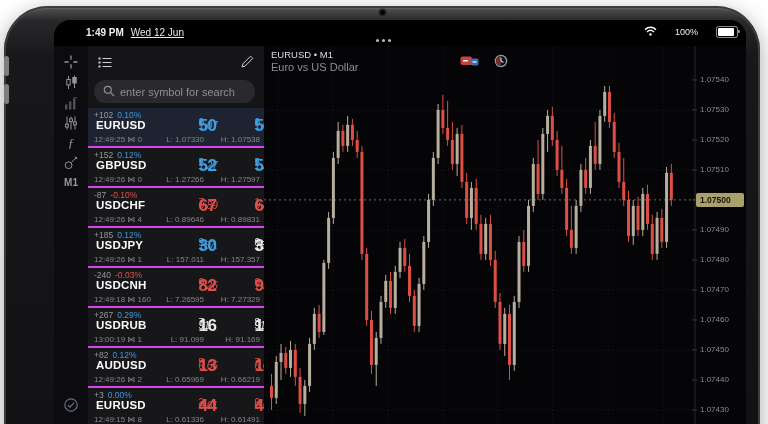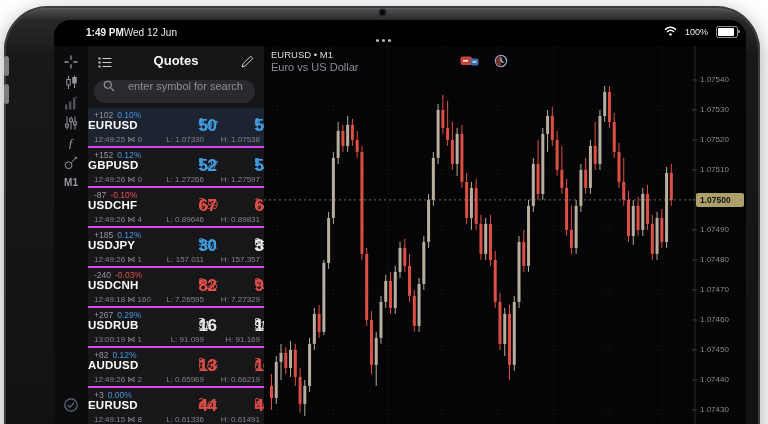--- a/index.html
+++ b/index.html
@@ -9,48 +9,48 @@
   .device{position:absolute;left:4px;top:6px;width:756px;height:470px;border-radius:44px;
           background:linear-gradient(180deg,#59595c 0,#29292c 14px,#18181a 50px,#111113 100%);
           box-shadow:inset 0 0 0 2px #3c3c3f, inset 0 2px 2px rgba(255,255,255,.30), 0 6px 22px rgba(0,0,0,.35);}
   .side-btn{position:absolute;left:0;width:5px;border-radius:3px;background:#7e7e80;}
   .camera{position:absolute;width:5px;height:5px;border-radius:50%;background:#060608;box-shadow:0 0 0 1.5px #26262a;}
   .screen{position:absolute;left:50px;top:14px;width:692px;height:456px;background:#000;
           border-radius:16px;overflow:hidden;}
   
   .sb-left{position:absolute;left:32px;top:7px;font-size:10px;color:#f0f0f0;}
   .sb-time{font-weight:bold;}
-  .sb-date{color:#e9e9e9;}
+  .sb-date{margin-left:7px;color:#e9e9e9;text-decoration:underline;}
   .sb-dots{position:absolute;left:322px;top:19px;display:flex;gap:3px;}
   .sb-dots i{width:3px;height:3px;border-radius:50%;background:#b9b9bd;}
-  .sb-right{position:absolute;right:8px;top:6px;display:flex;align-items:center;gap:8px;color:#f0f0f0;font-size:9px;}
+  .sb-right{position:absolute;right:8px;top:6px;display:flex;align-items:center;gap:18px;color:#f0f0f0;font-size:9px;}
   .battery{width:20px;height:10px;border:1px solid rgba(255,255,255,.55);border-radius:2.5px;position:relative;}
   .battery i{position:absolute;left:1px;top:1px;bottom:1px;width:16px;background:#fff;border-radius:1px;}
   .battery:after{content:"";position:absolute;right:-3px;top:2.5px;width:2px;height:3px;background:rgba(255,255,255,.55);border-radius:0 1px 1px 0;}
   
   .toolbar{position:absolute;left:0;top:26px;width:34px;height:430px;background:#0c0c0e;border-right:1px solid #1d1d21;}
   .tb-i{position:absolute;left:0;width:34px;height:16px;text-align:center;color:#95959a;cursor:pointer;}
   .tb-i svg{display:inline-block;}
   .tb-m1{font-size:10px;font-weight:bold;color:#97979c;}
   .tb-f{font-family:"Liberation Serif",serif;font-style:italic;font-size:13px;color:#97979c;line-height:14px;}
   
   .quotes{position:absolute;left:34px;top:26px;width:176px;height:430px;background:#151517;border-right:1px solid #26262a;}
   .q-title{position:absolute;left:0;right:0;top:7px;text-align:center;font-size:13px;font-weight:bold;color:#f5f5f7;}
   .q-list{position:absolute;left:10px;top:8px;}
   .q-edit{position:absolute;right:10px;top:8px;}
   .q-search{position:absolute;left:6px;top:34px;width:152px;height:23px;background:#2a2a2e;border-radius:12px;
-            display:flex;align-items:flex-start;gap:13px;padding-left:9px;color:#8e8e93;font-size:11px;}
+            display:flex;align-items:center;gap:5px;padding-left:9px;color:#8e8e93;font-size:11px;}
   .q-rows{position:absolute;left:0;right:0;top:62px;}
   .q-row{position:relative;height:38px;border-bottom:2px solid #d946ef;background:#17171a;}
   .q-row.selected{background:#1d2330;}
   .q-row span{position:absolute;white-space:nowrap;}
   .q-change{left:6px;top:2px;font-size:8.5px;color:#97979c;}
   .q-change .pct{margin-left:4px;}
   .pct.up{color:#4198dd;} .pct.down{color:#e0514c;}
-  .q-symbol{left:0;top:11px;font-size:11.5px;font-weight:bold;color:#fafafa;letter-spacing:.2px;}
+  .q-symbol{left:8px;top:11px;font-size:11.5px;font-weight:bold;color:#fafafa;letter-spacing:.2px;}
   .q-time{left:6px;top:27px;font-size:8px;color:#85858a;text-align:right;}
   .q-price{top:8px;line-height:20px;}
   .q-price.bid{right:60px;} .q-price.ask{right:4px;}
   .q-price .pre{font-size:10px;font-style:italic;} .q-price .big{font-size:17px;font-weight:bold;letter-spacing:-.3px;}
   .q-price .sup{font-size:10px;position:relative;top:-5px;}
   .pc-up{color:#3f9fe0;} .pc-down{color:#e04f49;} .pc-flat{color:#e8e8e8;}
   .q-low{right:60px;top:27px;font-size:8px;color:#85858a;}
   .q-high{right:4px;top:27px;font-size:8px;color:#85858a;}
   
   .chart{position:absolute;left:210px;top:26px;width:482px;height:430px;background:#050507;}
@@ -147,21 +147,20 @@
         <span class="q-list">
           <svg width="14" height="11" viewBox="0 0 14 11">
               <rect x="0.5" y="0.5" width="2" height="2" fill="#cfcfd2"></rect>
               <rect x="0.5" y="4.5" width="2" height="2" fill="#cfcfd2"></rect>
               <rect x="0.5" y="8.5" width="2" height="2" fill="#cfcfd2"></rect>
               <line x1="4.5" y1="1.5" x2="13.5" y2="1.5" stroke="#cfcfd2"></line>
               <line x1="4.5" y1="5.5" x2="13.5" y2="5.5" stroke="#cfcfd2"></line>
               <line x1="4.5" y1="9.5" x2="13.5" y2="9.5" stroke="#cfcfd2"></line>
             </svg>
         </span>
-        <span class="q-title">Quotes</span>
         <span class="q-edit">
           <svg width="13" height="13" viewBox="0 0 13 13">
               <path d="M1 12 L2 8.8 L9.6 1.2 L11.8 3.4 L4.2 11 Z" fill="none" stroke="#cfcfd2"></path>
             </svg>
         </span>
         <div class="q-search">
           <span>
             <svg width="12" height="12" viewBox="0 0 12 12">
                 <circle cx="4.8" cy="4.8" r="3.5" fill="none" stroke="#8e8e93" stroke-width="1.2"></circle>
                 <line x1="7.6" y1="7.6" x2="11" y2="11" stroke="#8e8e93" stroke-width="1.2"></line>

